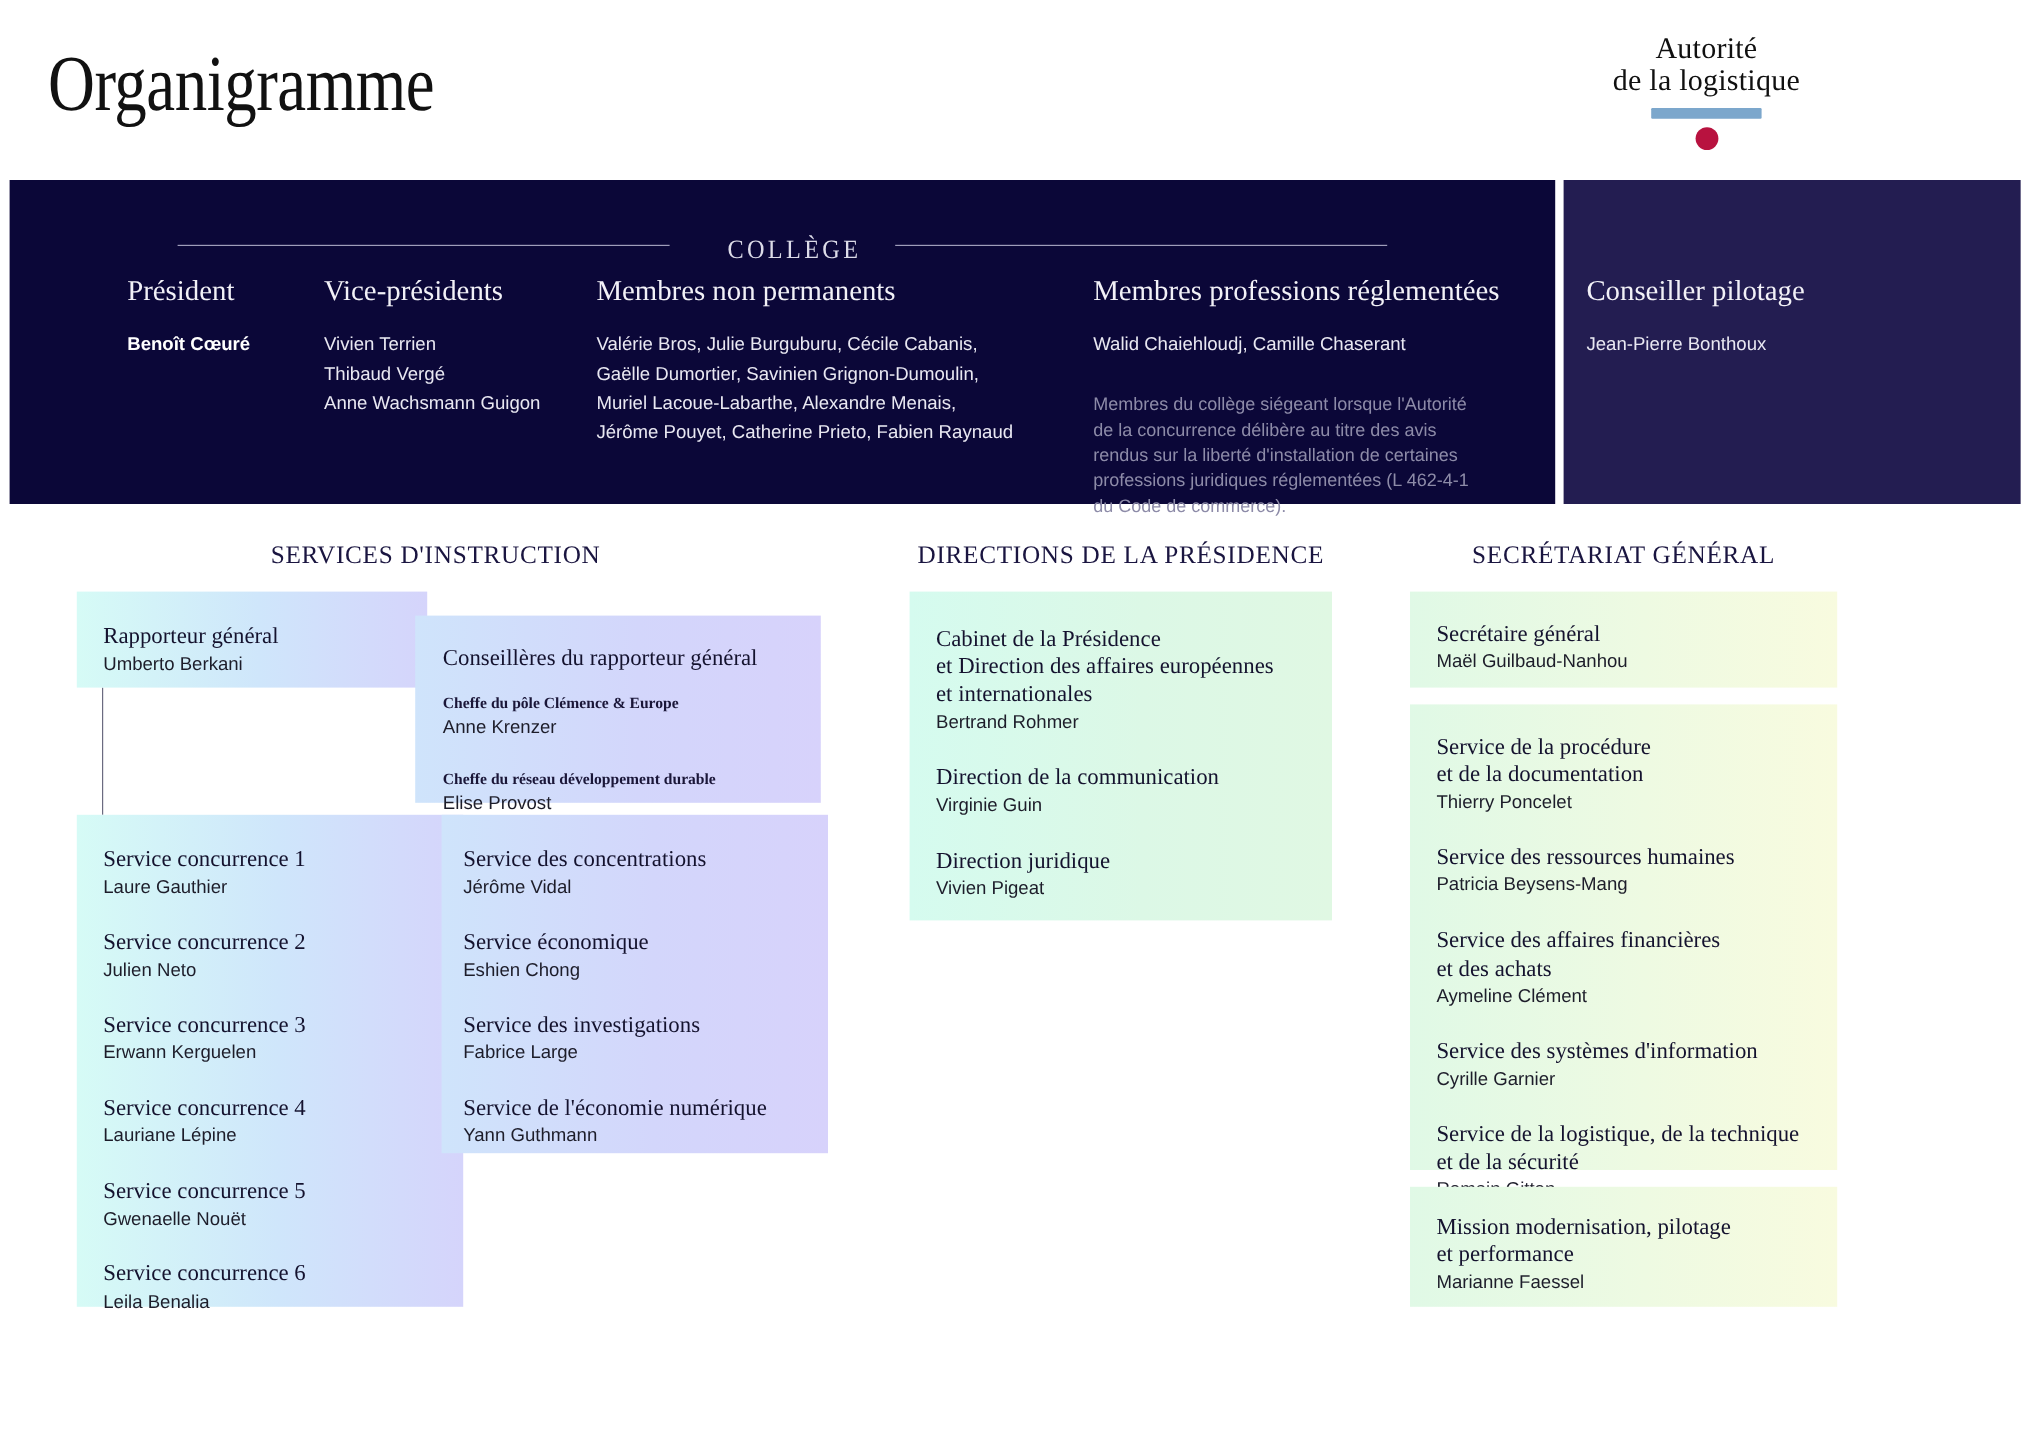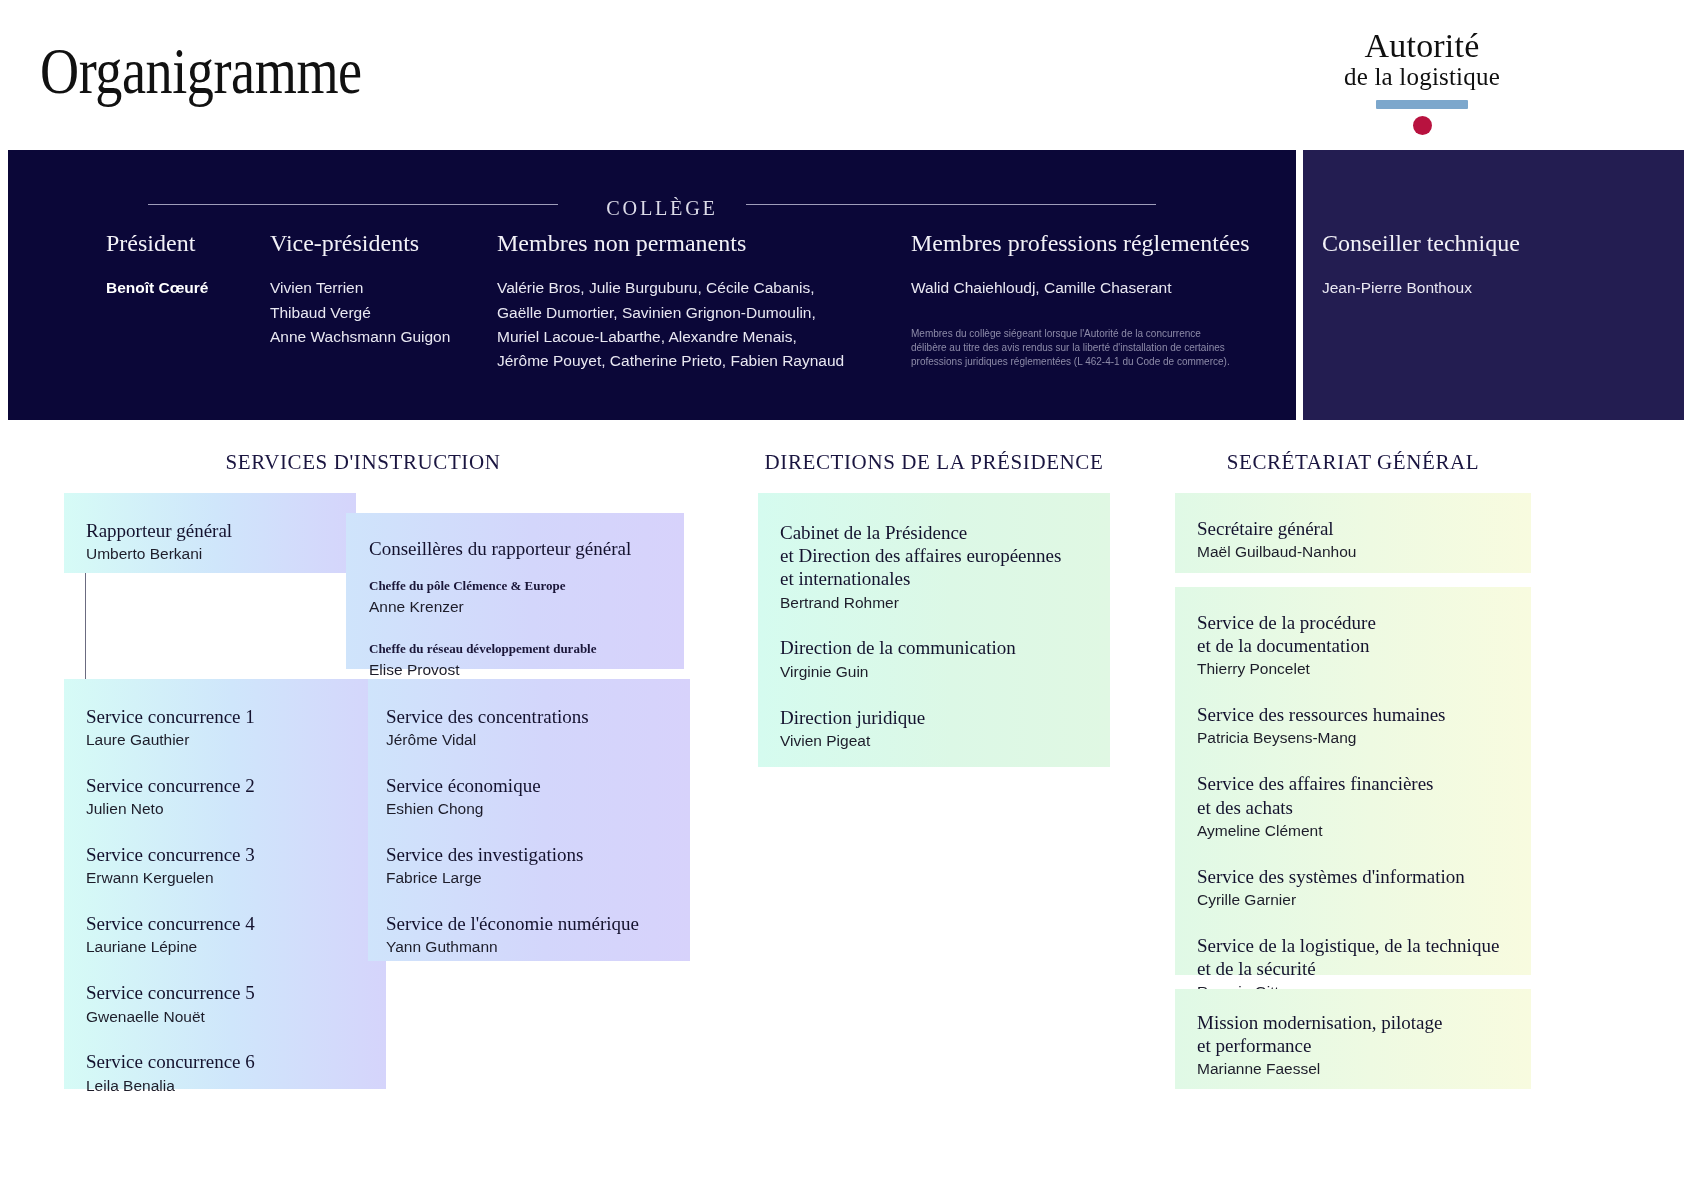--- a/index.html
+++ b/index.html
@@ -20,21 +20,21 @@
     font-family:"Liberation Serif", serif;
     font-size:66px; line-height:1;
     letter-spacing:-0.5px;
     color:#111111;
     transform:scaleX(0.82);
     transform-origin:left top;
   }
   #logo { position:absolute; right:172px; top:28px; width:180px; text-align:center; }
   .logo-l1 {
     font-family:"Liberation Serif", serif;
-    font-size:34px; color:#101010; line-height:1.06;
+    font-size:25px; color:#101010; line-height:1.06;
     letter-spacing:0.2px;
   }
   .logo-l2 {
     font-family:"Liberation Serif", serif;
     font-size:25px; color:#101010; line-height:1.06;
     letter-spacing:0.2px;
   }
   .logo-bar { width:92px; height:9px; background:#7ca7cc; margin:9px auto 0; border-radius:1px; }
   .logo-dot { width:19px; height:19px; border-radius:50%; background:#b8123f; margin:7px auto 0; }
 
@@ -54,21 +54,21 @@
     transform:scaleX(0.92); transform-origin:center top;
   }
 
   .col-head {
     font-family:"Liberation Serif", serif;
     font-size:24px; color:#f2f1f7; line-height:1.1;
     white-space:nowrap;
   }
   .col-body { font-size:15.5px; color:#e9e8f2; line-height:1.56; }
   .col-body.bold { font-weight:bold; color:#ffffff; }
-  .col-note { font-size:10px; color:#8d8ba8; line-height:1.42; }
+  .col-note { font-size:15px; color:#8d8ba8; line-height:1.42; }
 
   #c-president { position:absolute; left:106px; top:230px; width:160px; }
   #c-vicepres  { position:absolute; left:270px; top:230px; width:220px; }
   #c-members   { position:absolute; left:497px; top:230px; width:405px; }
   #c-regpro    { position:absolute; left:911px; top:230px; width:320px; }
   #c-regpro .col-note { margin-top:26px; }
   #c-auditor   { position:absolute; left:1322px; top:230px; width:250px; }
 
   .col-head + .col-body { margin-top:20px; }
 
@@ -162,21 +162,21 @@
 Jérôme Pouyet, Catherine Prieto, Fabien Raynaud</div>
 </div>
 
 <div id="c-regpro">
   <div class="col-head">Membres professions réglementées</div>
   <div class="col-body pre" style="white-space: pre-line;">Walid Chaiehloudj, Camille Chaserant</div>
   <div class="col-note">Membres du collège siégeant lorsque l'Autorité de la concurrence délibère au titre des avis rendus sur la liberté d'installation de certaines professions juridiques réglementées (L 462-4-1 du Code de commerce).</div>
 </div>
 
 <div id="c-auditor">
-  <div class="col-head">Conseiller technique</div>
+  <div class="col-head">Conseiller pilotage</div>
   <div class="col-body">Jean-Pierre Bonthoux</div>
 </div>
 
 <div class="section-heading" id="h-instruction">SERVICES D'INSTRUCTION</div>
 <div class="section-heading" id="h-presidence">DIRECTIONS DE LA PRÉSIDENCE</div>
 <div class="section-heading" id="h-secretariat">SECRÉTARIAT GÉNÉRAL</div>
 
 <div class="connector" id="conn-h"></div>
 <div class="connector" id="conn-v"></div>
 

